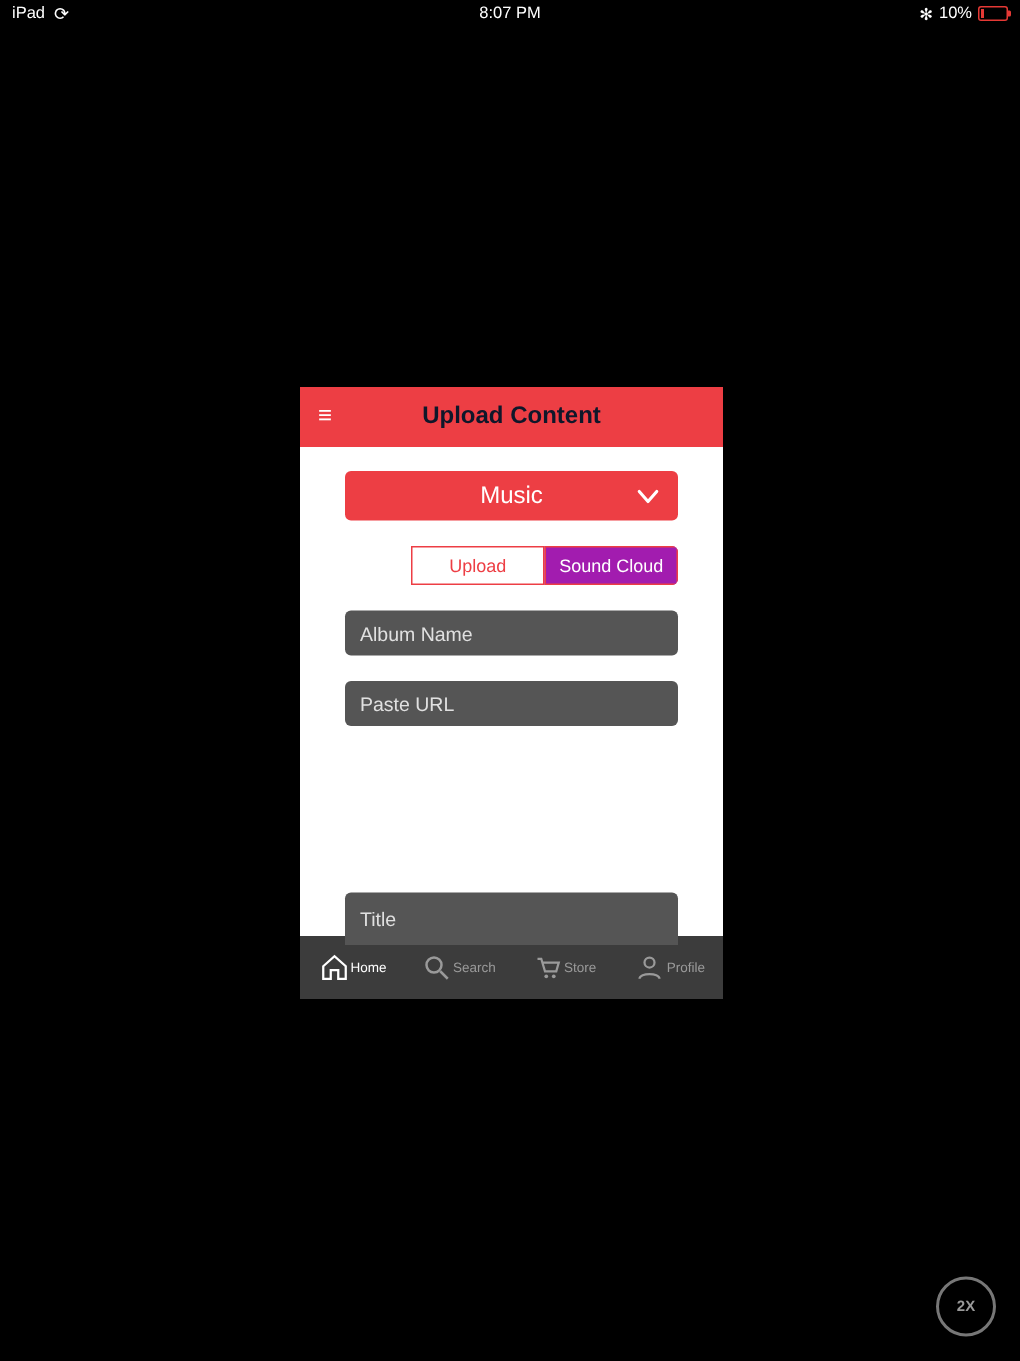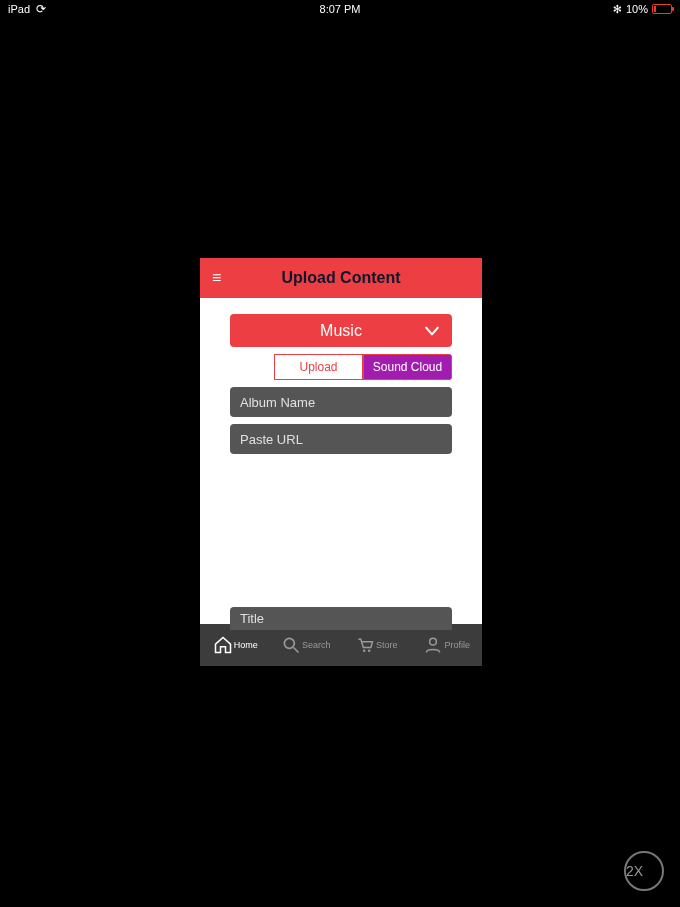--- a/index.html
+++ b/index.html
@@ -51,21 +51,21 @@
     .menu-btn {
       color: #fff; font-size: 16px; padding: 0 12px; cursor: pointer;
     }
     .header-title {
       position: absolute; left: 50%; transform: translateX(-50%);
       color: #0f172a; font-size: 16px; font-weight: 600; text-align: center;
     }
     .content {
       flex: 1;
       padding: 16px 30px 0 30px;
-      display: flex; flex-direction: column; gap: 7px;
+      display: flex; flex-direction: column; gap: 17px;
       position: relative;
     }
     .dropdown {
       background: #ed3e44;
       color: #fff;
       height: 33px;
       border-radius: 4px;
       display: flex; align-items: center; justify-content: center;
       position: relative;
       font-size: 16px;
@@ -84,43 +84,43 @@
     }
     .seg-off { background: #fff; color: #ed3e44; border: 1px solid #ed3e44; }
     .seg-on  { background: #a21caf; color: #fff; border: 1px solid #ed3e44; }
     .field {
       background: #555; color: #e0e0e0; height: 30px; border-radius: 4px;
       border: none; padding: 0 10px; font-size: 13px; outline: none;
     }
     .field::placeholder { color: #e0e0e0; }
     .title-field {
       position: absolute; left: 30px; right: 30px; bottom: -6px;
-      background: #555; color: #e0e0e0; height: 23px; border-radius: 4px 4px 0 0;
+      background: #555; color: #e0e0e0; height: 35px; border-radius: 4px 4px 0 0;
       border: none; padding: 0 10px; font-size: 13px; outline: none;
     }
     .title-field::placeholder { color: #e0e0e0; }
     .tabbar {
       background: #3c3c3c;
       height: 42px;
       display: flex;
     }
     .tab {
       flex: 1; display: flex; flex-direction: row; align-items: center; justify-content: center;
       color: #9a9a9a; font-size: 9px; gap: 1px; cursor: pointer;
     }
     .tab.active { color: #fff; }
     .tab svg { width: 20px; height: 20px; }
 
     .zoom-badge {
       position: absolute;
       right: 16px; bottom: 16px;
       width: 40px; height: 40px; border-radius: 50%;
       border: 2px solid #777; color: #999;
-      display: flex; align-items: center; 
-      font-size: 14px; font-weight: 400;
+      display: flex; align-items: center; justify-content: center;
+      font-size: 10px; font-weight: 700;
       background: rgba(0,0,0,0.3);
     }
   </style>
 </head>
 <body>
 
 <div class="status-bar">
   <div class="status-left">
     <span>iPad</span>
     <span class="refresh-glyph">⟳</span>

